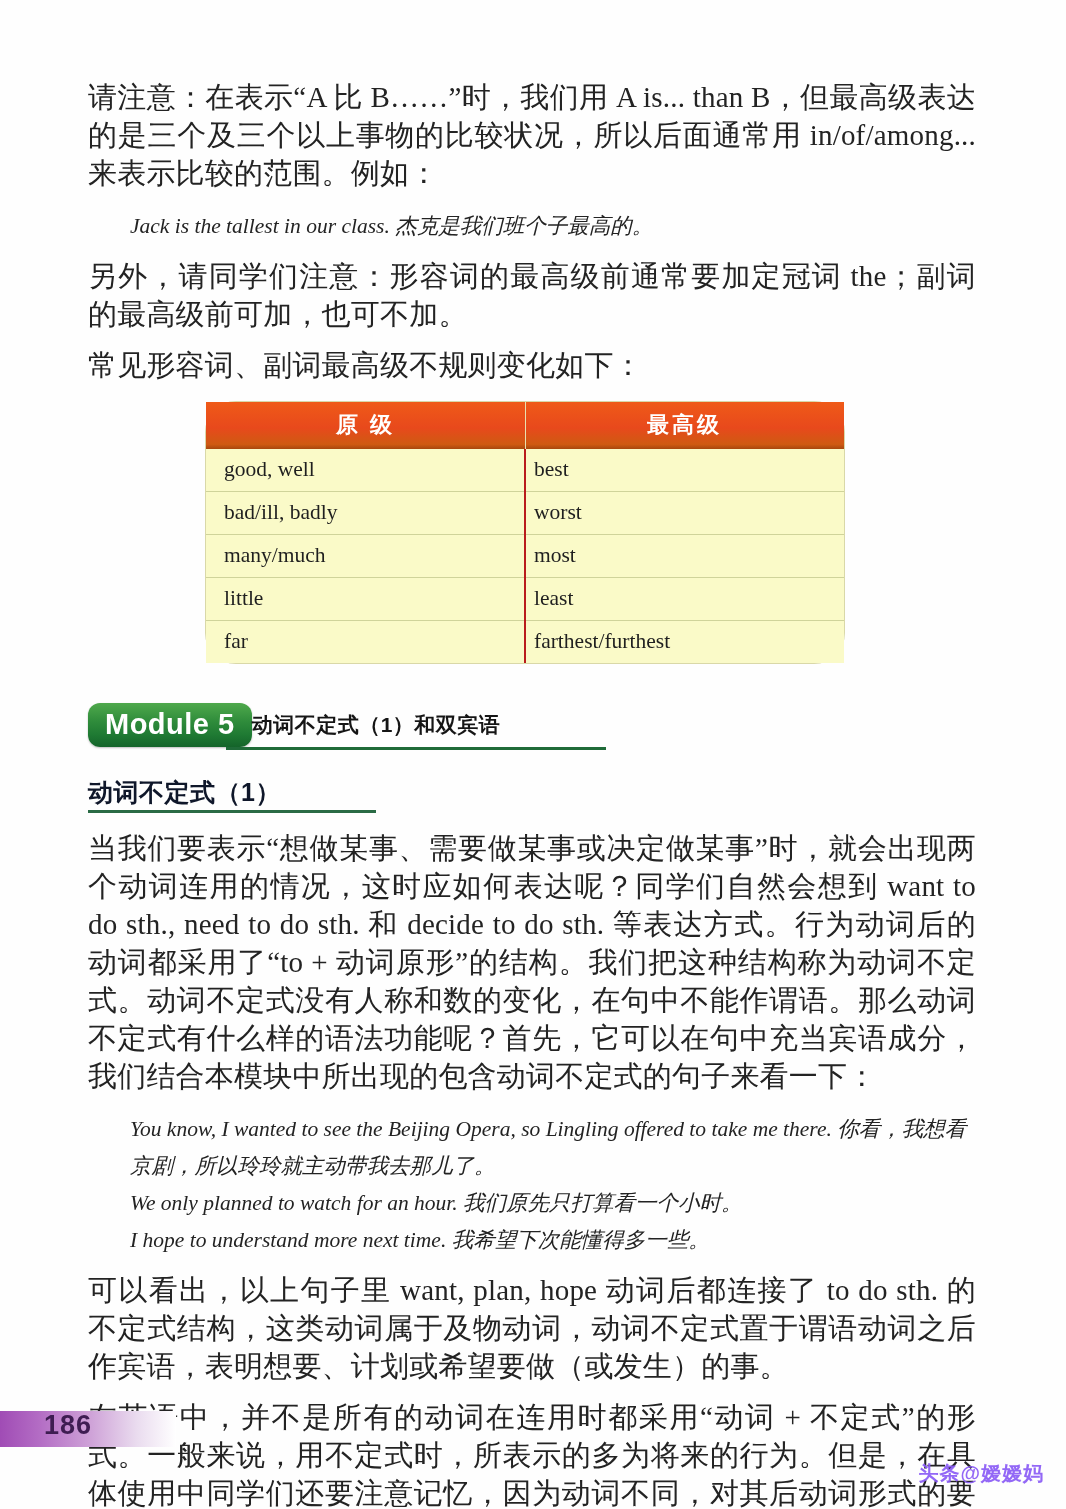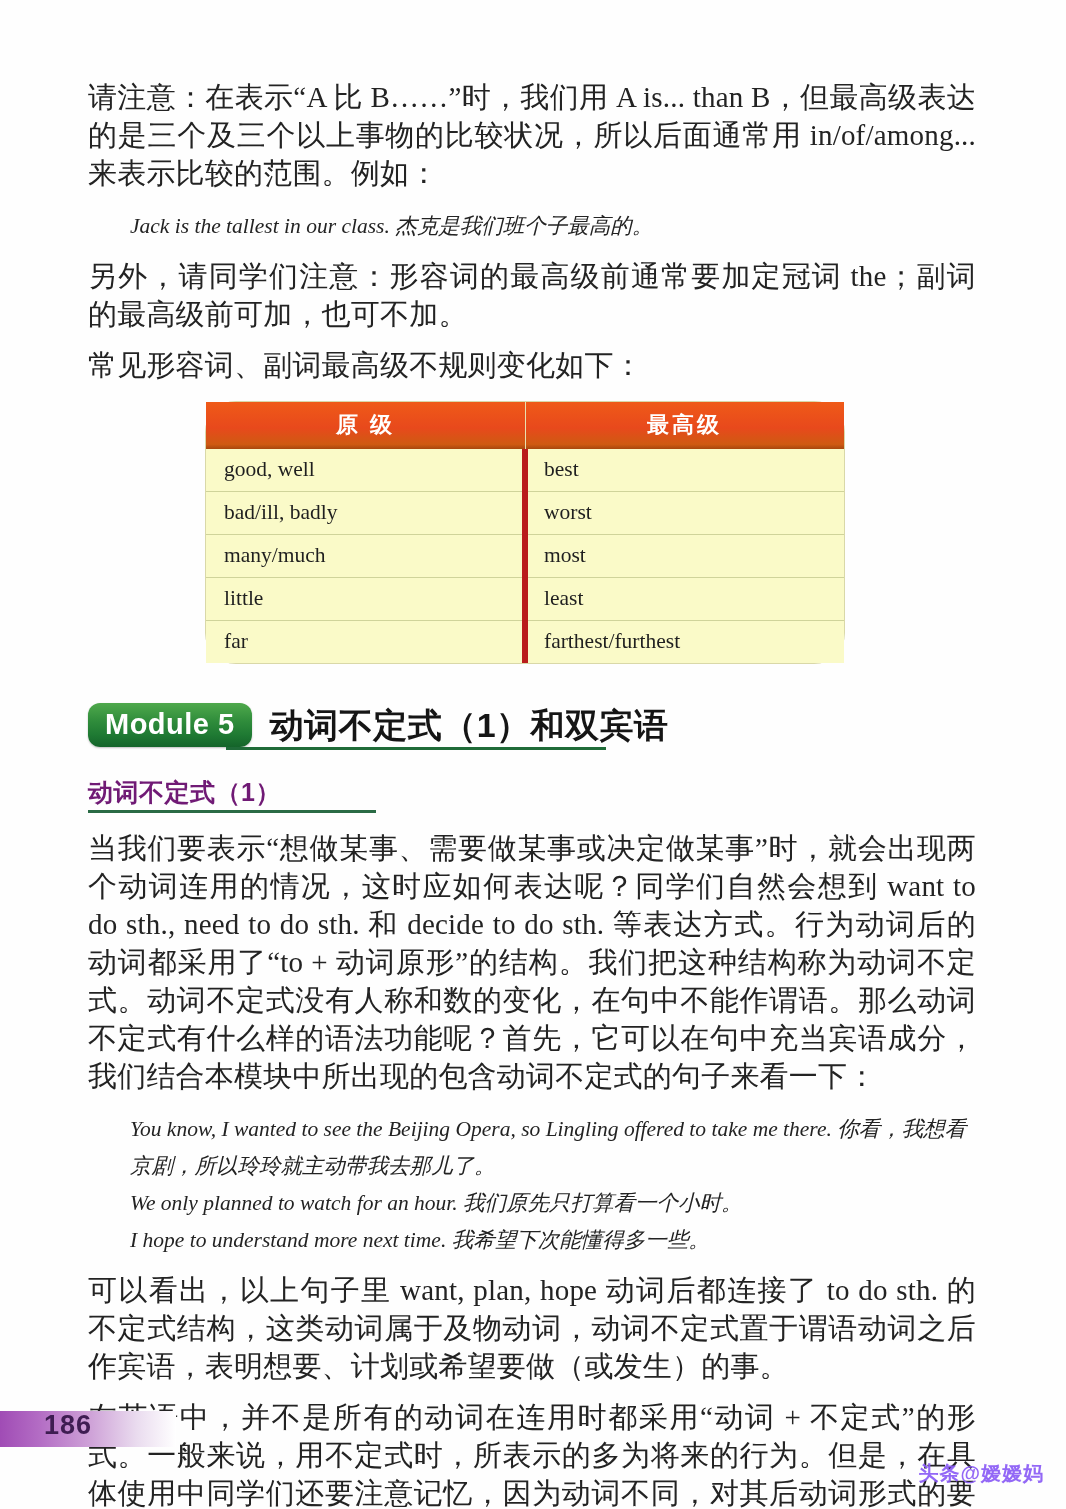--- a/index.html
+++ b/index.html
@@ -89,22 +89,22 @@
     padding: 7px 0 8px 18px;
     height: 27px;
     border-top: 1.5px solid #cfd39a;
     color: #1f1f1f;
   }
   table.grammar-table tbody tr:first-child td {
     border-top: none;
     margin-top: 41px;
   }
   table.grammar-table tbody td.col2 {
-    border-left: 6px solid #b91c1c;
-    padding-left: 16px;
+    border-left: 2px solid #b91c1c;
+    padding-left: 8px;
   }
   table.grammar-table thead th:first-child { width: 50%; }
 
   
   .module-banner {
     position: relative;
     margin: 40px 0 0 0;
     height: 46px;
   }
   .module-pill {
@@ -117,23 +117,22 @@
     font-family: "Liberation Sans", "DejaVu Sans", sans-serif;
     font-size: 29px;
     font-weight: bold;
     letter-spacing: 0.5px;
     line-height: 34px;
     box-shadow: 0 1px 2px rgba(0,0,0,0.25);
   }
   .module-title {
     display: inline-block;
     vertical-align: middle;
-    margin-left: 18px;
-    font-family: "Liberation Sans", "DejaVu Sans", sans-serif;
-    font-size: 34px;
+    font-family: "Liberation Sans", "DejaVu Sans", sans-serif;
+    font-size: 21px;
     font-weight: bold;
     color: #151515;
     letter-spacing: 0.5px;
     line-height: 34px;
   }
   .module-rule {
     position: absolute;
     left: 138px;
     right: 370px;
     bottom: -1px;
@@ -145,21 +144,21 @@
   .sub-heading {
     position: relative;
     margin: 28px 0 16px 0;
     display: block;
     height: 36px;
   }
   .sub-heading-text {
     font-family: "Liberation Sans", "DejaVu Sans", sans-serif;
     font-size: 25px;
     font-weight: bold;
-    color: #701a75;
+    color: #0f172a;
     letter-spacing: 0.5px;
     line-height: 30px;
   }
   .sub-rule {
     position: absolute;
     left: 0;
     width: 288px;
     bottom: 0px;
     height: 3px;
     background: #2a6b45;

